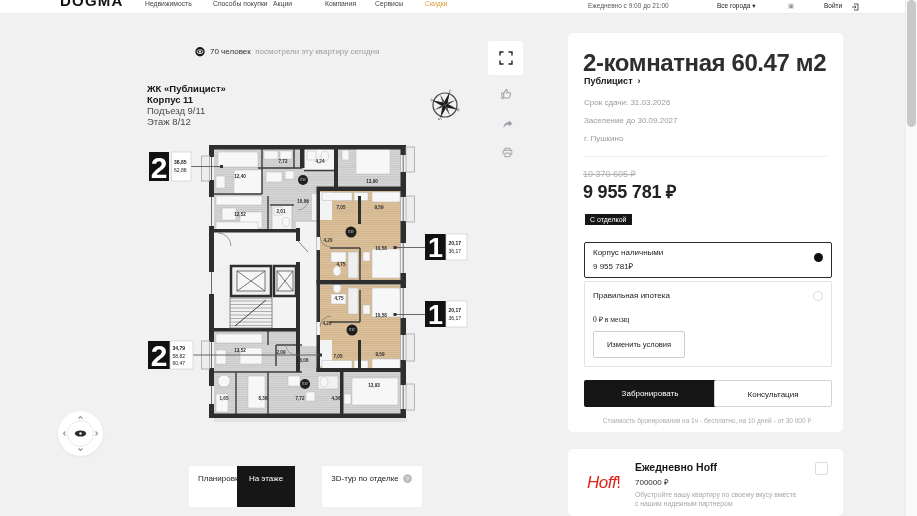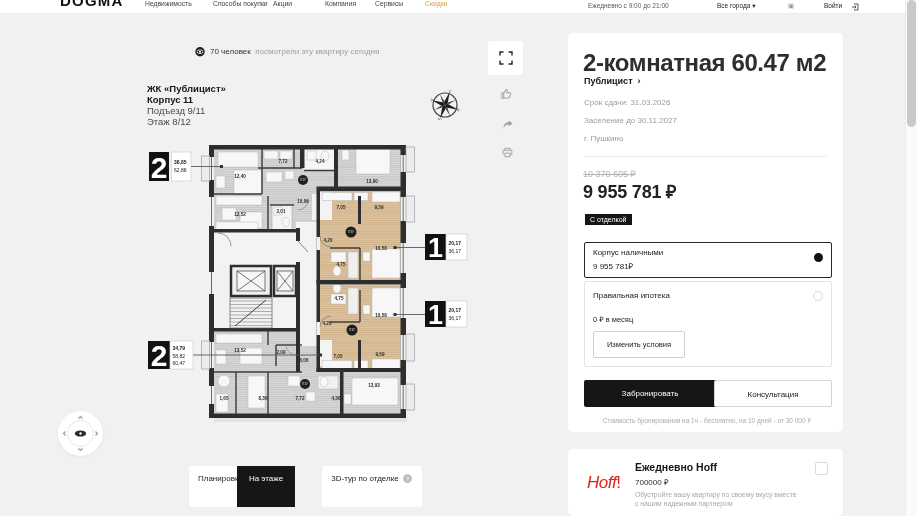--- a/index.html
+++ b/index.html
@@ -423,35 +423,35 @@
   <div class="tab" style="left:322px; width:100px; border-radius:2px;"><span style="margin-right:14px;">3D-тур по отделке</span></div>
   <svg class="abs" style="left:403px; top:474px;" width="10" height="10" viewBox="0 0 11 11">
     <circle cx="5" cy="5" r="4.8" fill="#bdbdbd"></circle>
     <text x="5" y="7.2" font-size="6" fill="#fff" text-anchor="middle">?</text>
   </svg>
 
   <div class="card" id="card1">
     <div class="title">2-комнатная 60.47 м2</div>
     <div class="proj">Публицист&nbsp;&nbsp;›</div>
     <div class="gline" style="top:65px;">Срок сдачи: 31.03.2026</div>
-    <div class="gline" style="top:83px;">Заселение до 30.11.2027</div>
+    <div class="gline" style="top:83px;">Заселение до 30.09.2027</div>
     <div class="gline" style="top:101px;">г. Пушкино</div>
     <div class="divider"></div>
     <div class="oldprice">10 370 605 ₽</div>
     <div class="price">9 955 781 ₽</div>
     <div class="badge">С отделкой</div>
     <div class="paybox pb1">
       <div class="pbt" style="top:5px;">Корпус наличными</div>
       <div class="pbt" style="top:17px;">9 955 781₽</div>
       <div class="radio-f"></div>
     </div>
     <div class="paybox pb2">
       <div class="pbt" style="top:9px;">Правильная ипотека</div>
       <div class="radio-e"></div>
-      <div class="pbt" style="top:32px; font-size:7.5px;">0 ₽ в месяц</div>
+      <div class="pbt" style="top:32px; font-size:7.5px;font-family:Liberation Serif, serif;">0 ₽ в месяц</div>
       <div class="chbtn">Изменить условия</div>
     </div>
     <div class="btn btn-b">Забронировать</div>
     <div class="btn btn-w">Консультация</div>
     <div class="note">Стоимость бронирования на 1ч - бесплатно, на 10 дней - от 30 000 ₽</div>
   </div>
 
   <div class="card" id="card2">
     <div class="hofflogo">Hoff<span style="font-style:normal;">!</span></div>
     <div class="hofft">Ежедневно Hoff</div>

